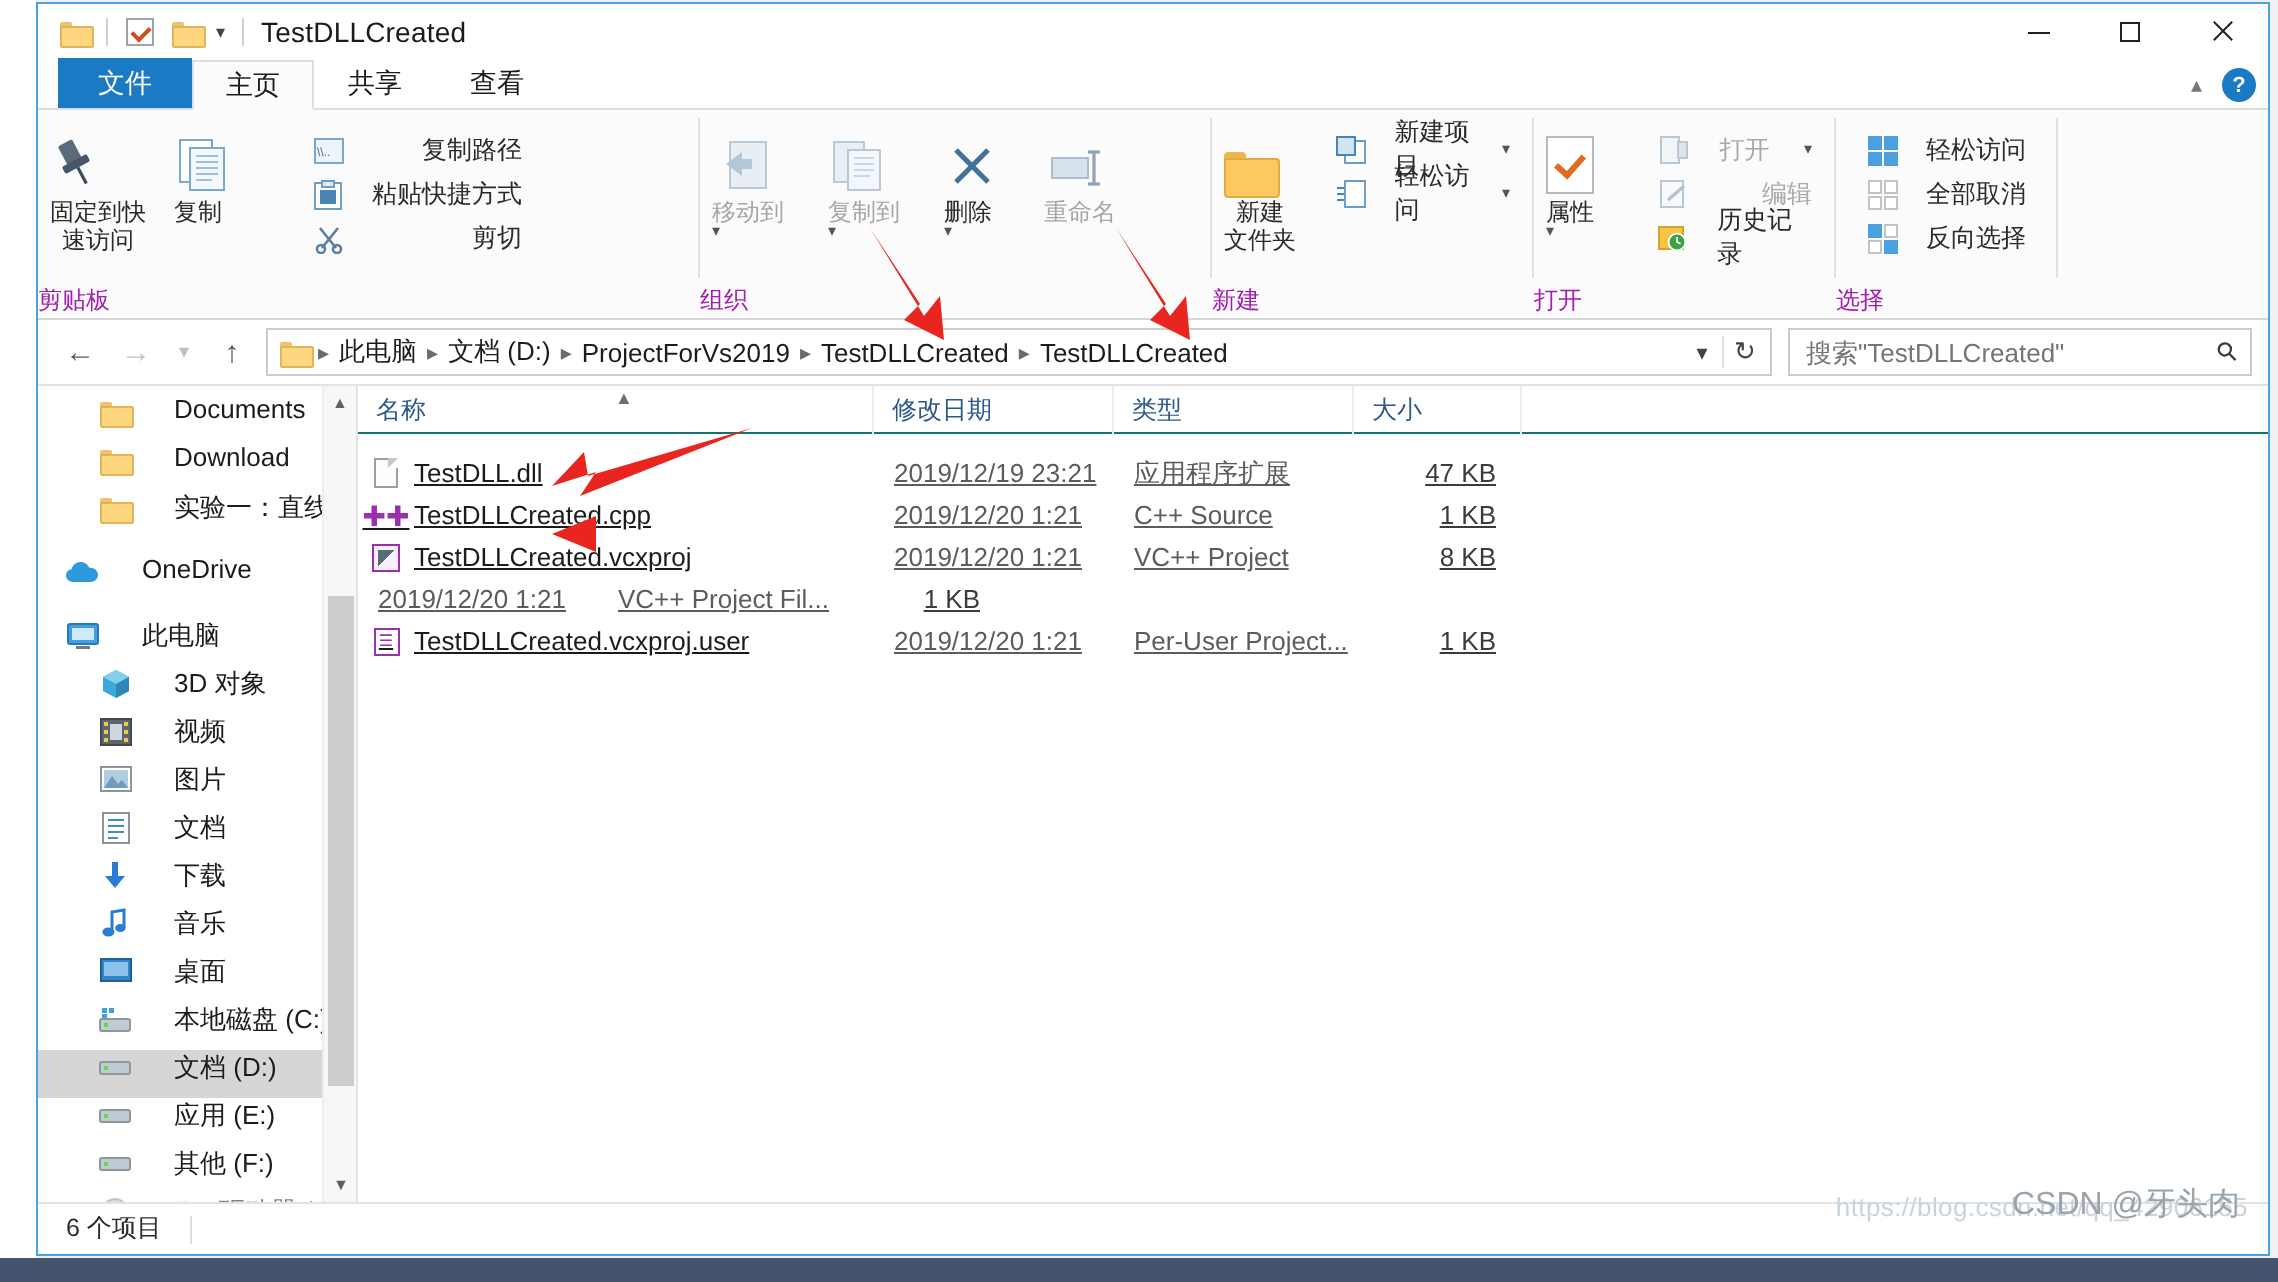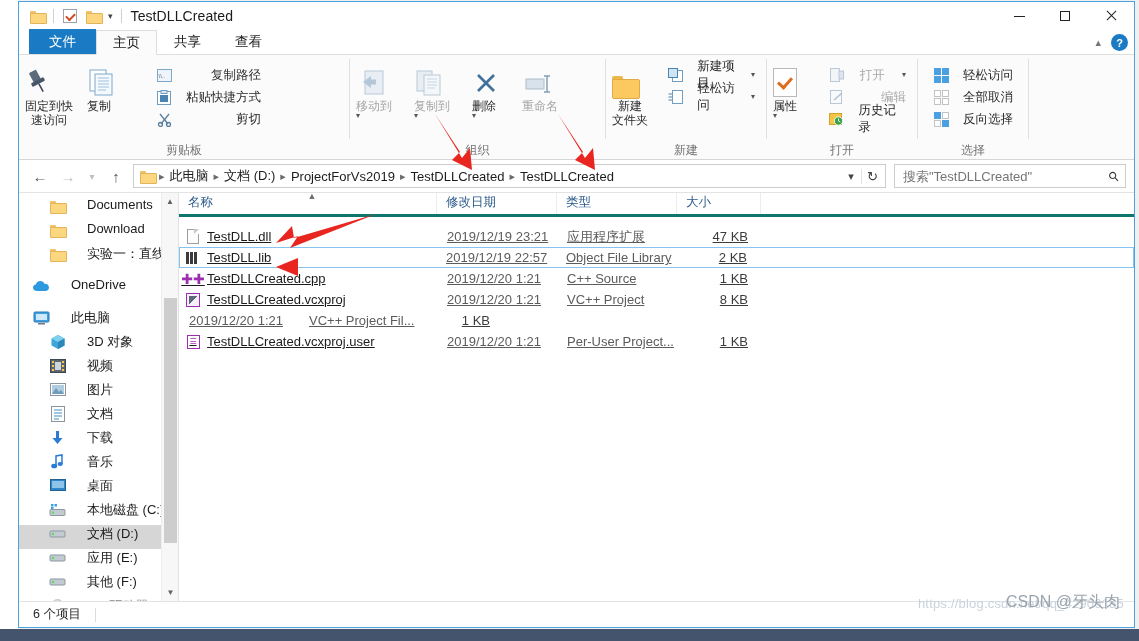--- a/index.html
+++ b/index.html
@@ -120,21 +120,21 @@
   
   .ribbon {
     height: 105px; background:#fbfbfb; display:flex; position:relative;
     border-bottom:1px solid #d6d6d6; flex:none;
   }
   .grp {
     display:flex; flex-direction:column; position:relative; height:105px;
   }
   .grp-inner { display:flex; align-items:flex-start; padding:5px 6px 0 6px; flex:1; }
   .grp-label {
-    text-align:center; font-size:12px; color:#737373; padding-bottom:4px; height:18px;
+    text-align:left; font-size:12px; color:#a21caf; padding-bottom:4px; height:18px;
   }
   .grp-div { width:1px; background:#e0e0e0; margin:4px 0 20px 0; }
 
   .bigbtn {
     width:58px; display:flex; flex-direction:column; align-items:flex-start; padding-top:3px;
     cursor:default;
   }
   .bigbtn .ic { height:34px; display:flex; align-items:flex-end; justify-content:center; }
   .bigbtn .lbl {
     font-size:12px; color:#2a2a2a; text-align:center; line-height:14px; margin-top:2px;
@@ -222,21 +222,21 @@
   .sbscroll {
     position:absolute; right:0; top:0; width:17px; height:100%;
     background:#f7f7f7; border-left:1px solid #ececec;
   }
   .sbarrow { height:17px;display:flex;align-items:center;justify-content:center;font-size:8px;color:#606060; }
   .sbthumb { position:absolute; left:2px; width:13px; background:#cdcdcd; border-radius:0; }
 
   
   .filelist { flex:1; background:#ffffff; position:relative; overflow:hidden; }
   .hdr {
-    height:24px; display:flex; align-items:flex-end; border-bottom:3px solid #0f766e;
+    height:24px; display:flex; align-items:flex-start; border-bottom:1px solid #0f766e;
     position:relative;
   }
   .hcell {
     font-size:12.5px; color:#2b5a8a; padding-left:9px; height:24px; display:flex; align-items:center;
     border-right:1px solid #ececec; cursor:default; position:relative;
   }
   .sortmark { position:absolute; top:1px; left:50%; font-size:9px; color:#6f6f6f; }
 
   .frow {
     height:21px; display:flex; align-items:center; font-size:13px; color:#1b1b1b;
@@ -821,35 +821,20 @@
             <span class="fi">
                 <span class="ico-dll"></span>
               </span>
             <span>TestDLL.dll</span>
           </div>
           <div class="fc meta" style="width:120px">2019/12/19 23:21</div>
           <div class="fc meta" style="width:120px">应用程序扩展</div>
           <div class="fc size" style="width:84px">47 KB</div>
         </div>
 
-        <div class="frow selected">
-          <div class="fc name" style="width:257px">
-            <span class="fi">
-              <span class="ico-lib">
-                  <i style="height:12px"></i>
-                  <i style="height:12px"></i>
-                  <i style="height:12px"></i>
-                </span>
-            </span>
-            <span>TestDLL.lib</span>
-          </div>
-          <div class="fc meta" style="width:120px">2019/12/19 22:57</div>
-          <div class="fc meta" style="width:120px">Object File Library</div>
-          <div class="fc size" style="width:84px">2 KB</div>
-        </div>
 
         <div class="frow">
           <div class="fc name" style="width:258px">
             <span class="fi">
                 <span class="ico-cpp">✚✚</span>
               </span>
             <span>TestDLLCreated.cpp</span>
           </div>
           <div class="fc meta" style="width:120px">2019/12/20 1:21</div>
           <div class="fc meta" style="width:120px">C++ Source</div>

